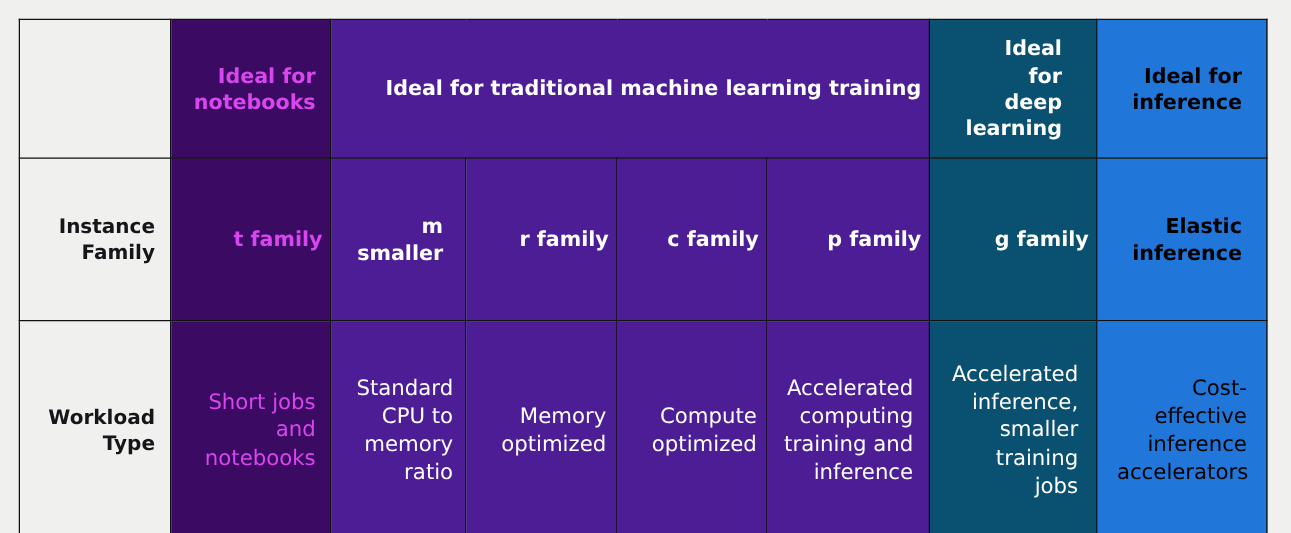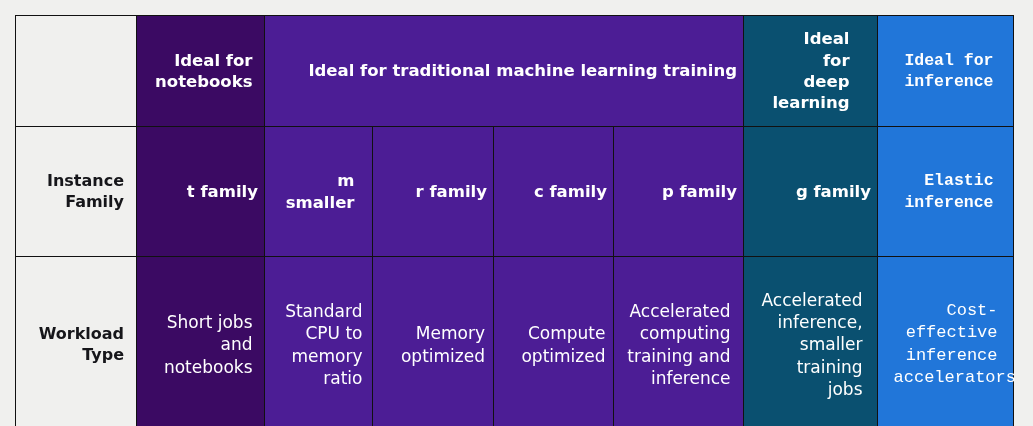--- a/index.html
+++ b/index.html
@@ -39,24 +39,24 @@
     box-sizing: border-box;
   }
 
   
   .c-label {
     background: #f0f0ee;
     color: #16161a;
     font-weight: bold;
     font-size: 16px;
   }
-  .c-purple  { background: #3b0a63; color: #ffffff; }
+  .c-purple  { background: #3b0a63; color: #d946ef; }
   .c-teal    { background: #4c1d95; color: #ffffff; }
   .c-dteal   { background: #0a5070; color: #ffffff; }
-  .c-blue    { background: #2176d9; color: #ffffff; font-family: Liberation Mono, monospace; }
+  .c-blue    { background: #2176d9; color: #000000; }
 
   
   .hdr {
     font-weight: bold;
     font-size: 16.5px;
   }
   .fam {
     font-weight: bold;
     font-size: 16.5px;
   }

